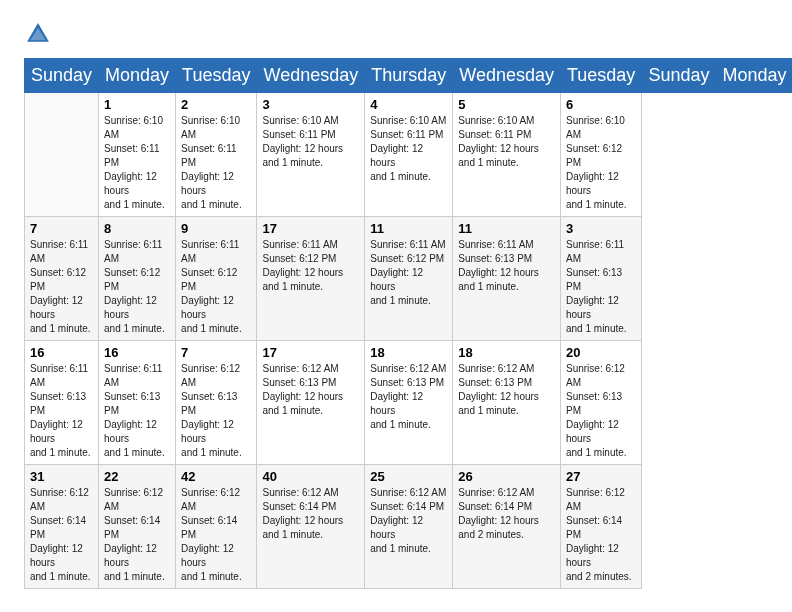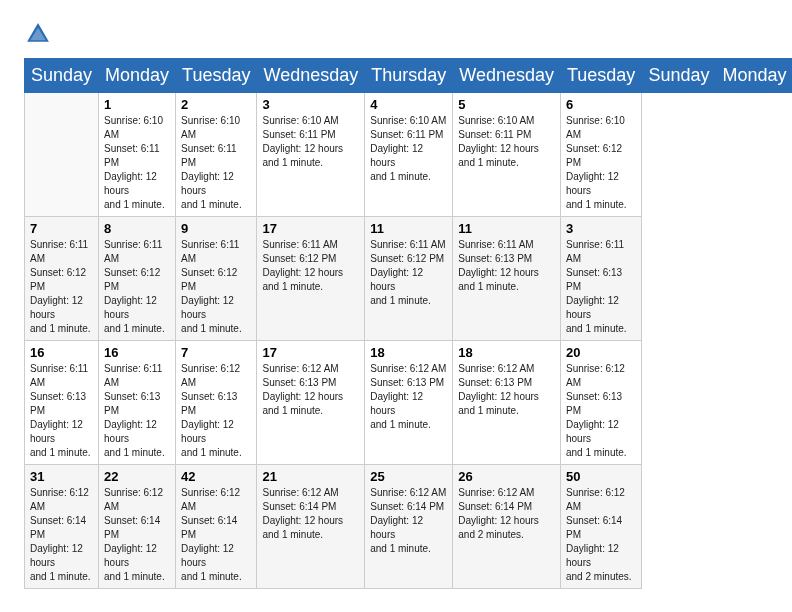--- a/index.html
+++ b/index.html
@@ -274,42 +274,42 @@
 and 1 minute.</div>
         </td>
         <td>
           <span class="day-number">42</span>
           <div class="day-info" style="white-space: pre-line;">Sunrise: 6:12 AM
 Sunset: 6:14 PM
 Daylight: 12 hours
 and 1 minute.</div>
         </td>
         <td>
-          <span class="day-number">21</span>
+          <span class="day-number">40</span>
           <div class="day-info" style="white-space: pre-line;">Sunrise: 6:12 AM
 Sunset: 6:14 PM
 Daylight: 12 hours
 and 1 minute.</div>
         </td>
         <td>
           <span class="day-number">25</span>
           <div class="day-info" style="white-space: pre-line;">Sunrise: 6:12 AM
 Sunset: 6:14 PM
 Daylight: 12 hours
 and 1 minute.</div>
         </td>
         <td>
           <span class="day-number">26</span>
           <div class="day-info" style="white-space: pre-line;">Sunrise: 6:12 AM
 Sunset: 6:14 PM
 Daylight: 12 hours
 and 2 minutes.</div>
         </td>
         <td>
-          <span class="day-number">50</span>
+          <span class="day-number">27</span>
           <div class="day-info" style="white-space: pre-line;">Sunrise: 6:12 AM
 Sunset: 6:14 PM
 Daylight: 12 hours
 and 2 minutes.</div>
         </td>
       </tr>
     </tbody>
 </table>
 
 </body></html>

